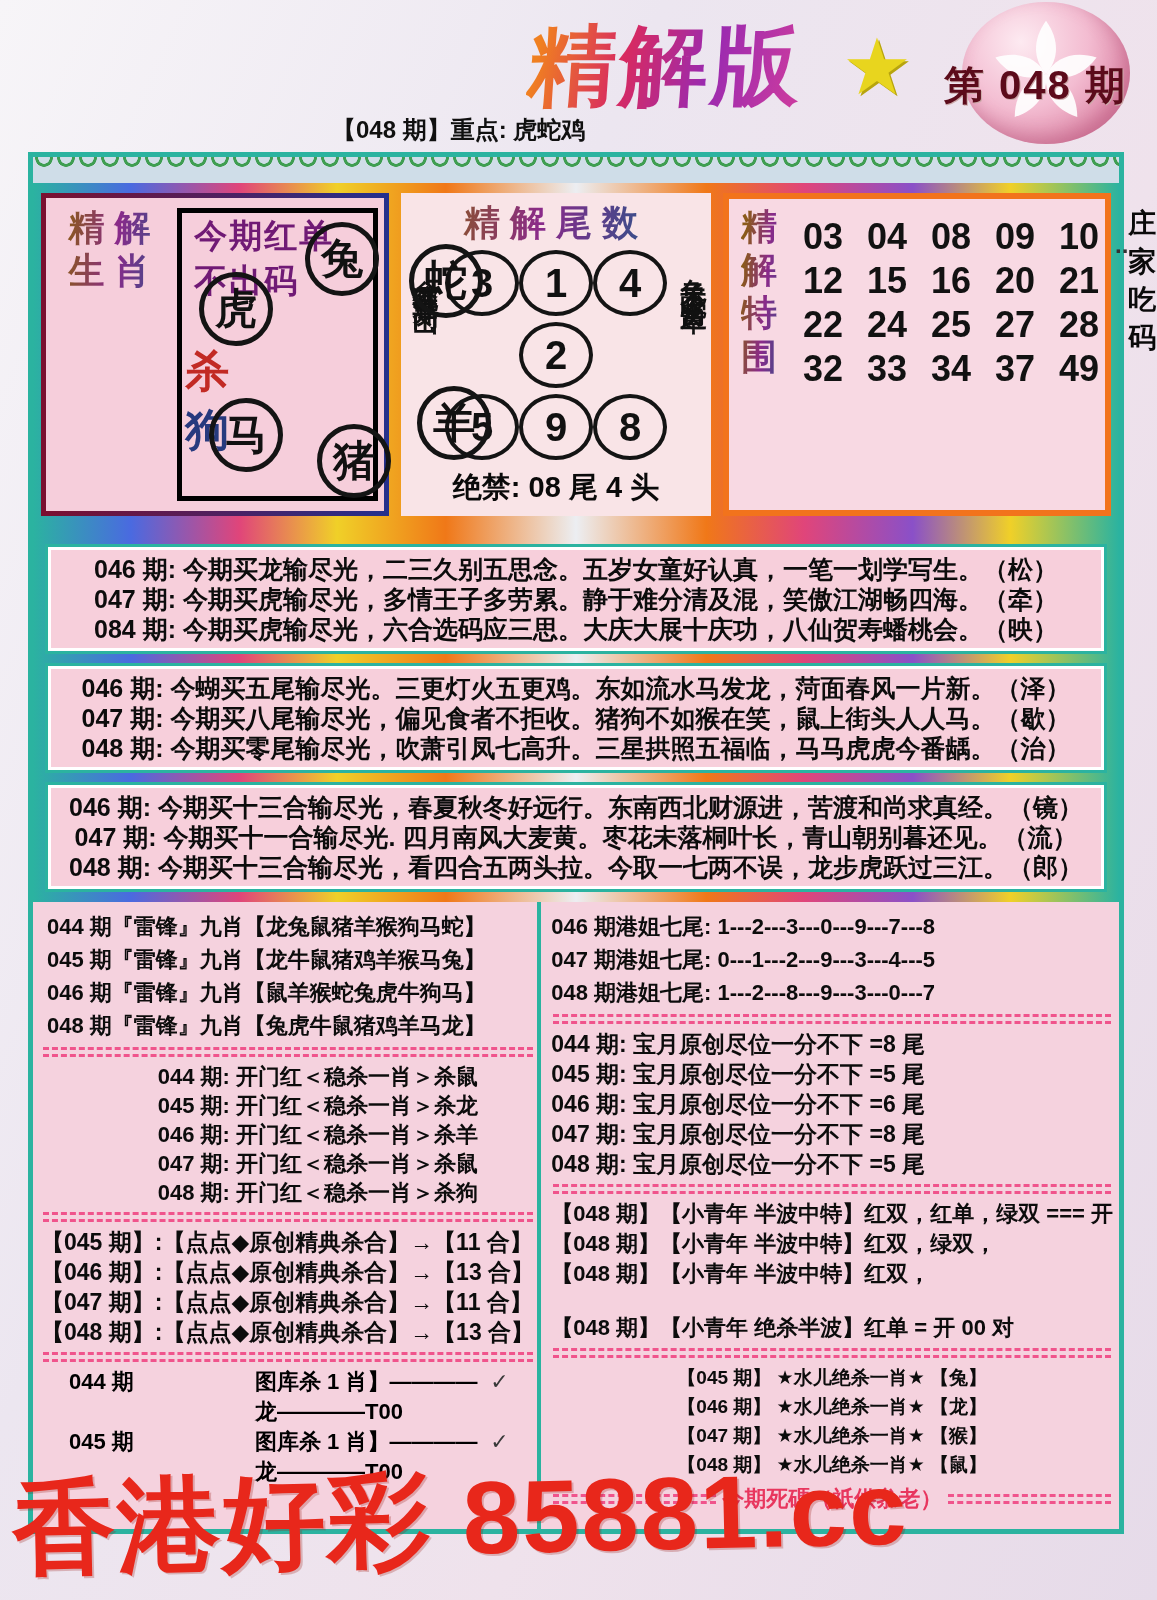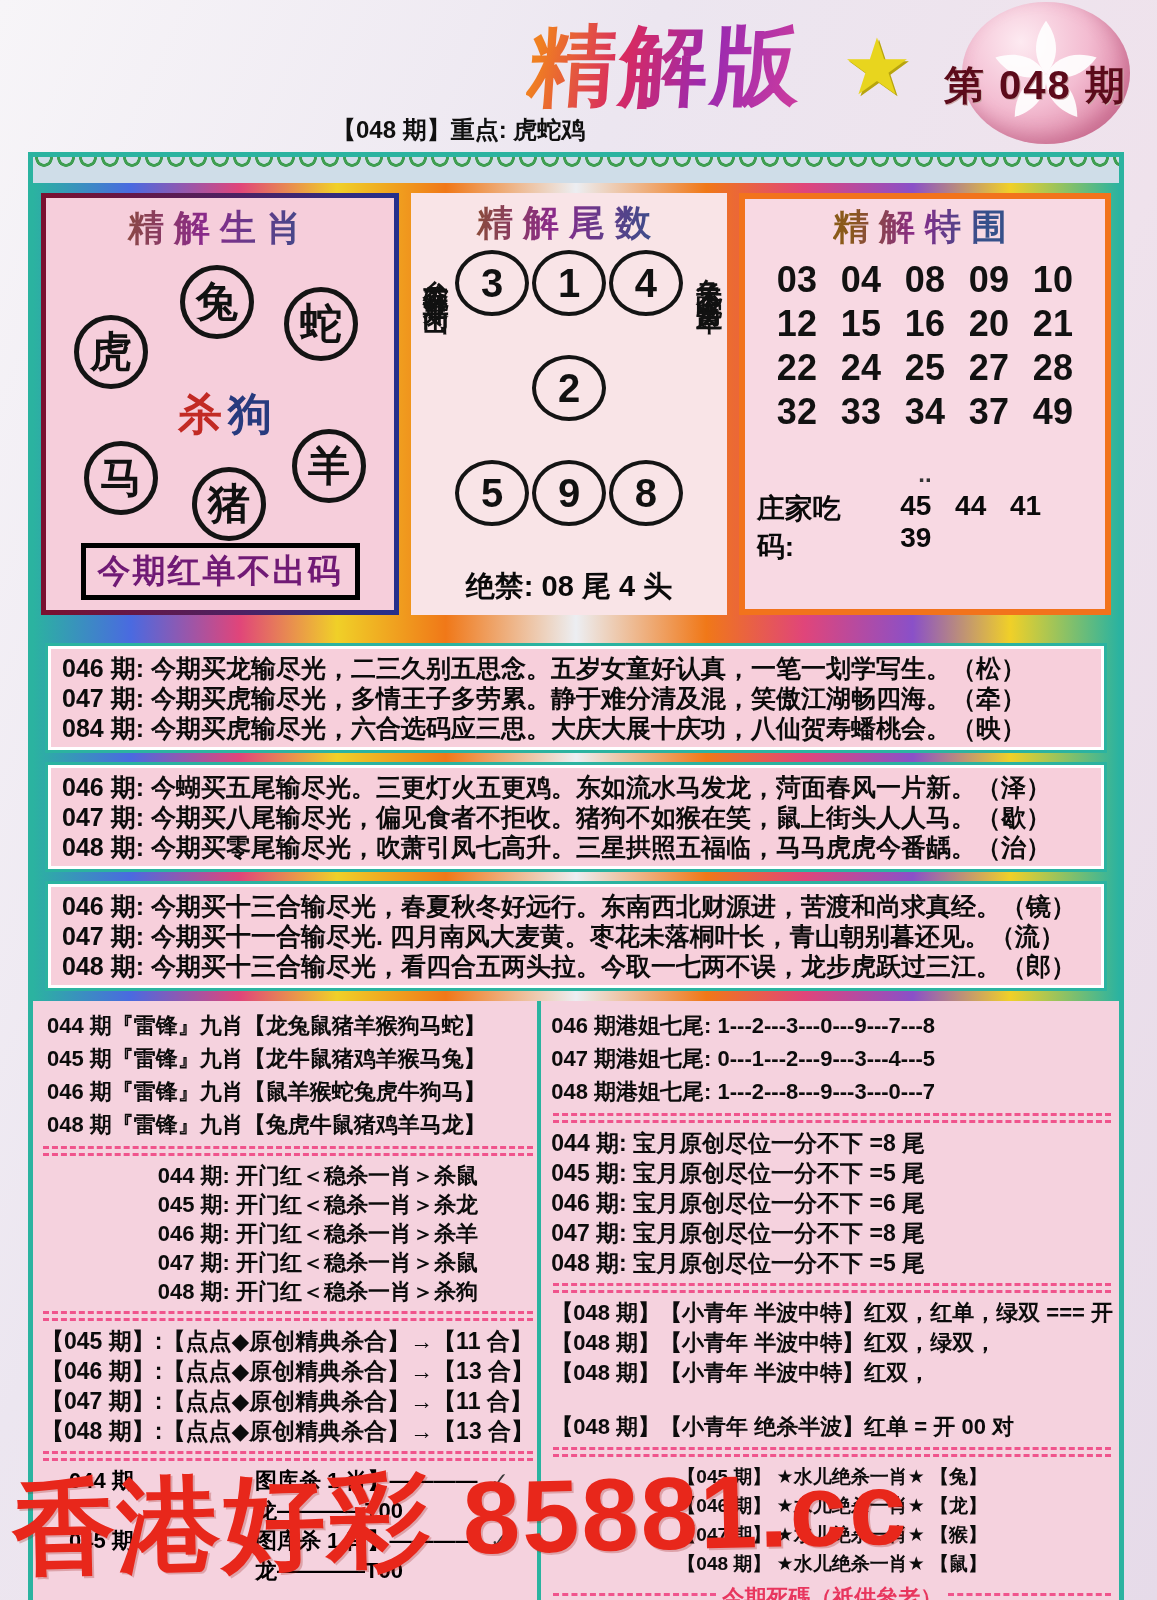--- a/index.html
+++ b/index.html
@@ -37,21 +37,21 @@
 
   .fancy{font-size:36px;font-weight:900;text-align:center;letter-spacing:10px;
     color:#7a3a8a;line-height:1.2;}
   @supports ((-webkit-background-clip:text)){
     .fancy{background:linear-gradient(95deg,#8a5a1a 10%,#8a2a8a 45%,#36508a 80%);
       -webkit-background-clip:text;background-clip:text;color:transparent;}
   }
 
   
   .zbox{width:352px;background:#f6cedb;border:5px solid #7a1030;
-    border-image:linear-gradient(90deg,#7a1030,#26308c) 1;display:flex;flex-direction:column;
+    border-image:linear-gradient(90deg,#7a1030,#26308c) 1;display:flex;
     padding:8px 6px 10px 6px;}
   .zzone{position:relative;height:292px;}
   .zc{position:absolute;width:64px;height:64px;border:5px solid #141414;border-radius:50%;
     display:flex;align-items:center;justify-content:center;font-size:42px;font-weight:900;color:#111;}
   .zc-hu{left:22px;top:66px;}
   .zc-tu{left:128px;top:16px;}
   .zc-she{left:232px;top:38px;}
   .zc-ma{left:32px;top:192px;}
   .zc-zhu{left:140px;top:218px;}
   .zc-yang{left:240px;top:180px;}
@@ -69,31 +69,31 @@
     color:#111;letter-spacing:5px;line-height:1;width:34px;margin-top:8px;}
   .tmid{flex:1;display:flex;flex-direction:column;justify-content:space-between;}
   .dcrow{display:flex;justify-content:space-between;padding:0 6px;}
   .dc{width:66px;height:58px;border:4px solid #141414;border-radius:50%;display:flex;
     align-items:center;justify-content:center;font-size:40px;font-weight:900;color:#111;}
   .dcmid{margin:6px auto;}
   .tfooter{font-size:29px;font-weight:900;color:#0a0a0a;text-align:center;margin:8px 0 2px 0;}
 
   
   .sbox{width:352px;border:6px solid #f2731c;background:#f8d9e3;padding:6px 12px 8px 12px;
-    display:flex;flex-direction:column;align-items:center;}
+    display:flex;}
   .srow{display:flex;justify-content:space-between;font-size:36px;font-weight:800;
     color:#121212;line-height:44px;padding:0 4px;}
   .srow span{width:64px;text-align:center;}
   .srows{margin-top:10px;}
   .sdots{font-size:24px;font-weight:900;color:#333;height:30px;margin-top:26px;}
   .sbanker{display:flex;font-size:28px;font-weight:900;color:#0a0a0a;gap:24px;}
   .sbanker .nums{word-spacing:16px;}
 
   
-  .verseArea{padding:1px 0;}
+  .verseArea{padding:1px 0;text-align:center;}
   .vbox{margin:9px 12px;border:3px solid #2bb3a0;box-shadow:inset 0 0 0 3px #ffffff;
     background:#f7cfdb;padding:7px 14px;}
   .vline{font-size:25px;font-weight:900;color:#0c0c0c;line-height:30px;white-space:nowrap;}
 
   
   .cols{display:flex;background:#f5d2de;}
   .colL{width:540px;padding:8px 2px 10px 8px;}
   .vdiv{width:5px;background:#2bb3a0;}
   .colR{flex:1;padding:8px 6px 10px 10px;}
   .sep{border-top:3px dashed #f0548c;border-bottom:3px dashed #f0548c;height:4px;margin:5px 2px;}

